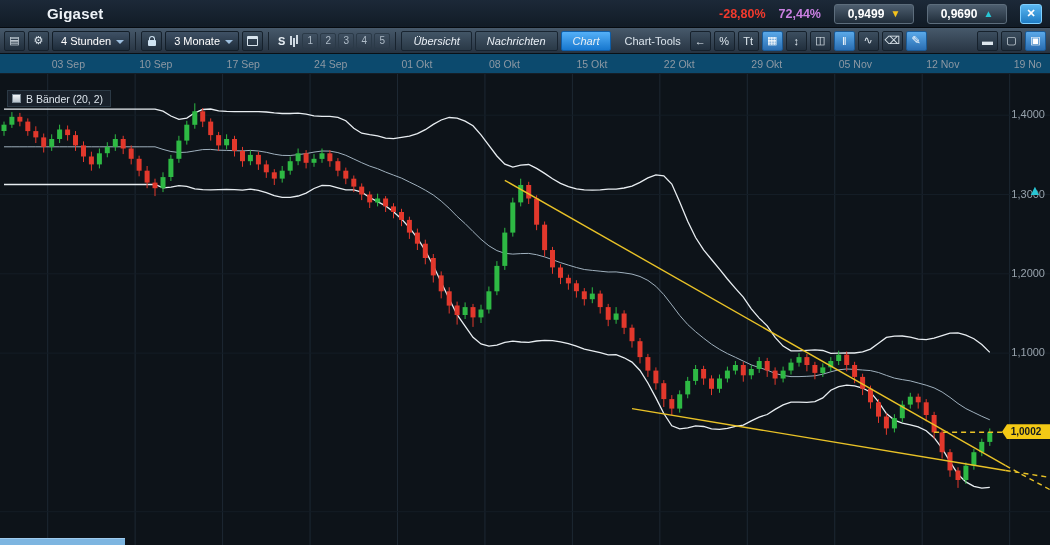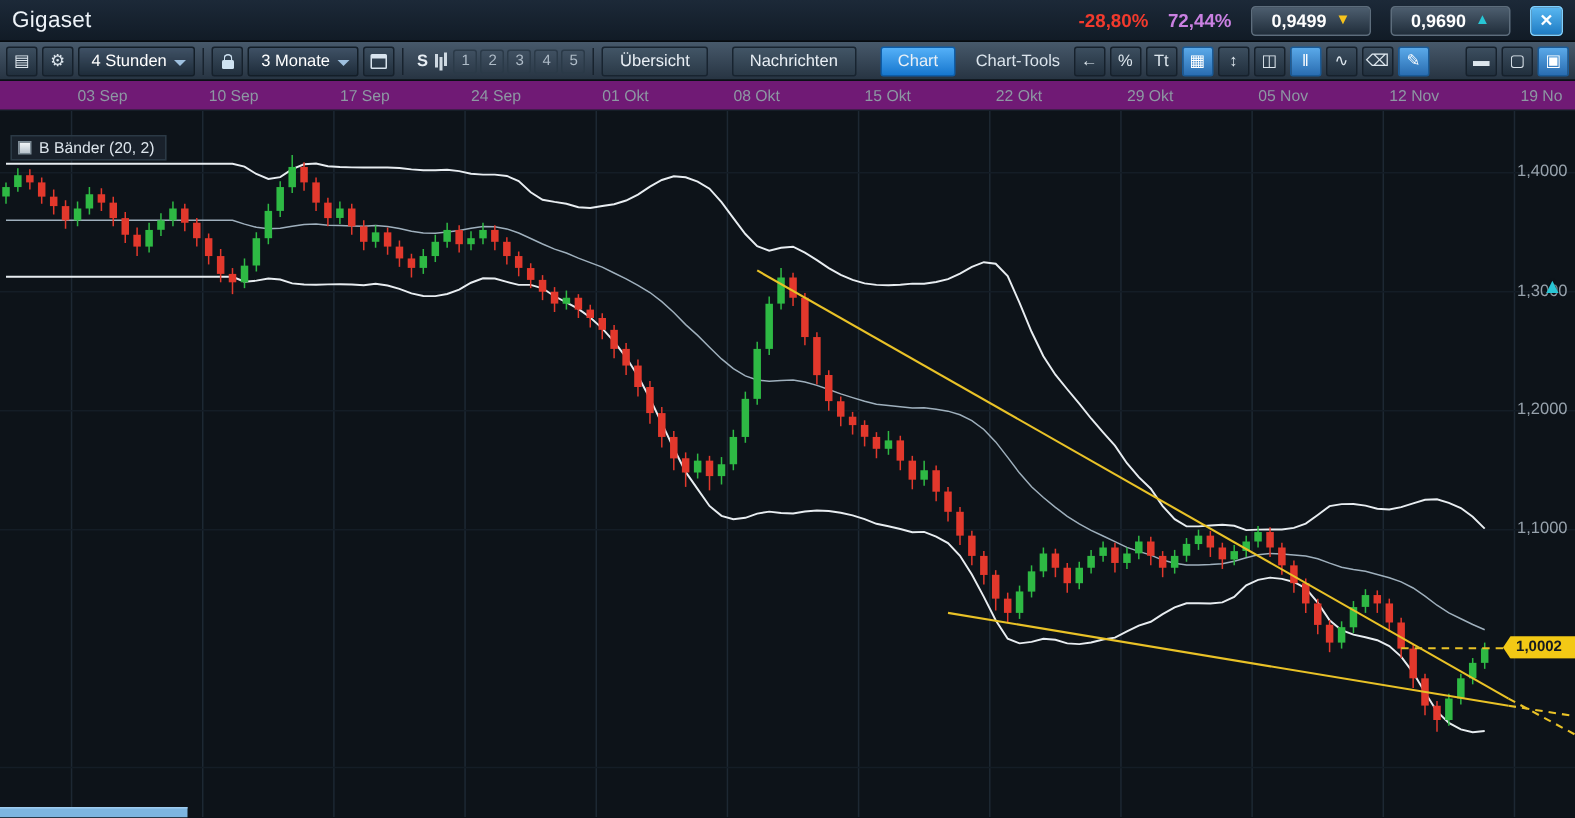--- a/index.html
+++ b/index.html
@@ -9,21 +9,21 @@
     background:#0d1319; font-family:"Liberation Sans", sans-serif;
     -webkit-font-smoothing:antialiased;
   }
   
   .header {
     position:absolute; top:0; left:0; right:0; height:28px;
     background:linear-gradient(#1c2938,#111b26);
     display:flex; align-items:center; padding:0 8px;
     border-bottom:1px solid #060b10;
   }
-  .title { color:#eef3f8; font-size:15px; font-weight:normal; letter-spacing:.2px; }
+  .title { color:#eef3f8; font-size:15px; font-weight:bold; letter-spacing:.2px;margin-left:39px; }
   .hdr-right { margin-left:auto; display:flex; align-items:center; gap:13px; }
   .pct-neg { color:#f23a2d; font-size:12.5px; font-weight:bold; }
   .pct-pos { color:#ca80e2; font-size:12.5px; font-weight:bold; }
   .quote-btn {
     min-width:80px; height:20px; padding:0 8px;
     background:linear-gradient(#4d5e6f,#202d3a);
     border:1px solid #5d6d7c; border-radius:3px;
     color:#fff; font-size:12px; font-weight:bold;
     display:flex; align-items:center; justify-content:center; gap:6px; cursor:pointer;text-align:right;
   }
@@ -76,21 +76,21 @@
   .win-group { margin-left:auto; display:flex; gap:3px; }
   
   .lock-body { width:8px; height:6px; background:#cfe3f2; border-radius:1px; position:relative; margin-top:4px; }
   .lock-body::before { content:""; position:absolute; top:-4px; left:1px; width:4px; height:4px;
     border:1.5px solid #cfe3f2; border-bottom:none; border-radius:3px 3px 0 0; }
   .cal-icon { width:11px; height:10px; border:1px solid #d8e4ee; border-top:3px solid #d8e4ee; border-radius:1px; }
   .mini-bars { width:2px; height:9px; background:#cfd9e2; box-shadow:3px 2px 0 #cfd9e2, 6px -1px 0 #cfd9e2; margin-right:7px; }
   
   .date-strip {
     position:absolute; top:54px; left:0; right:0; height:20px;
-    background:#701a75; border-bottom:1px solid #151e27;
+    background:#0c4a6e; border-bottom:1px solid #151e27;
   }
   .date-label { position:absolute; top:4px; color:#8d98a3; font-size:10.5px; white-space:nowrap; }
   
   .chart-area { position:absolute; top:74px; left:0; width:1050px; height:471px; background:#0d1319; overflow:hidden; }
   .chart-area svg { position:absolute; top:0; left:0; }
   .price-label { position:absolute; right:5px; color:#97a2ac; font-size:11px; }
   .price-badge {
     position:absolute; right:0; width:48px; height:15px;
     background:#f3c915; color:#141a20; font-size:10px; font-weight:bold;
     display:flex; align-items:center; justify-content:center;
@@ -149,21 +149,21 @@
   <span class="s-label">S</span>
   <span class="mini-bars"></span>
   <div id="layout-buttons" style="display:flex;gap:2px;">
       <div class="num-btn">1</div>
       <div class="num-btn">2</div>
       <div class="num-btn">3</div>
       <div class="num-btn">4</div>
       <div class="num-btn">5</div>
     </div>
   <div class="sep"></div>
-  <div id="tabs" style="display:flex;gap:16px;">
+  <div id="tabs" style="display:flex;gap:3px;font-style:italic;">
       <div class="tab">Übersicht</div>
       <div class="tab">Nachrichten</div>
       <div class="tab active">Chart</div>
     </div>
   <span class="tools-label">Chart-Tools</span>
   <div id="tool-icons" style="display:flex;gap:3px;">
       <div class="tool-btn">←</div>
       <div class="tool-btn">%</div>
       <div class="tool-btn">Tt</div>
       <div class="tool-btn active">▦</div>

